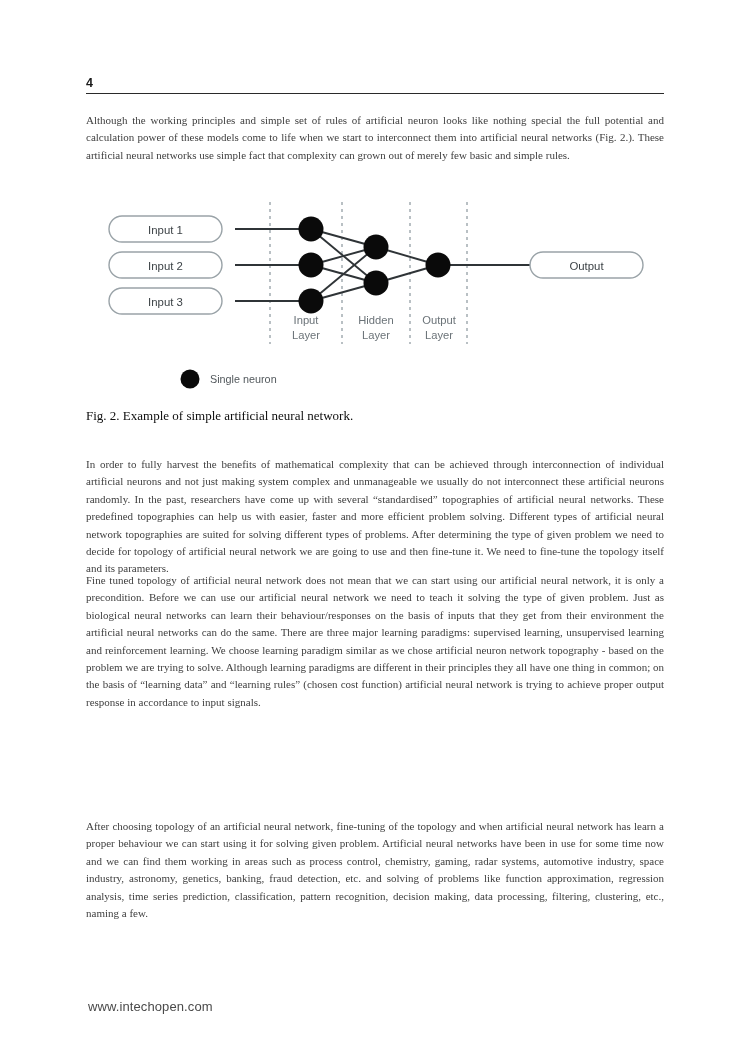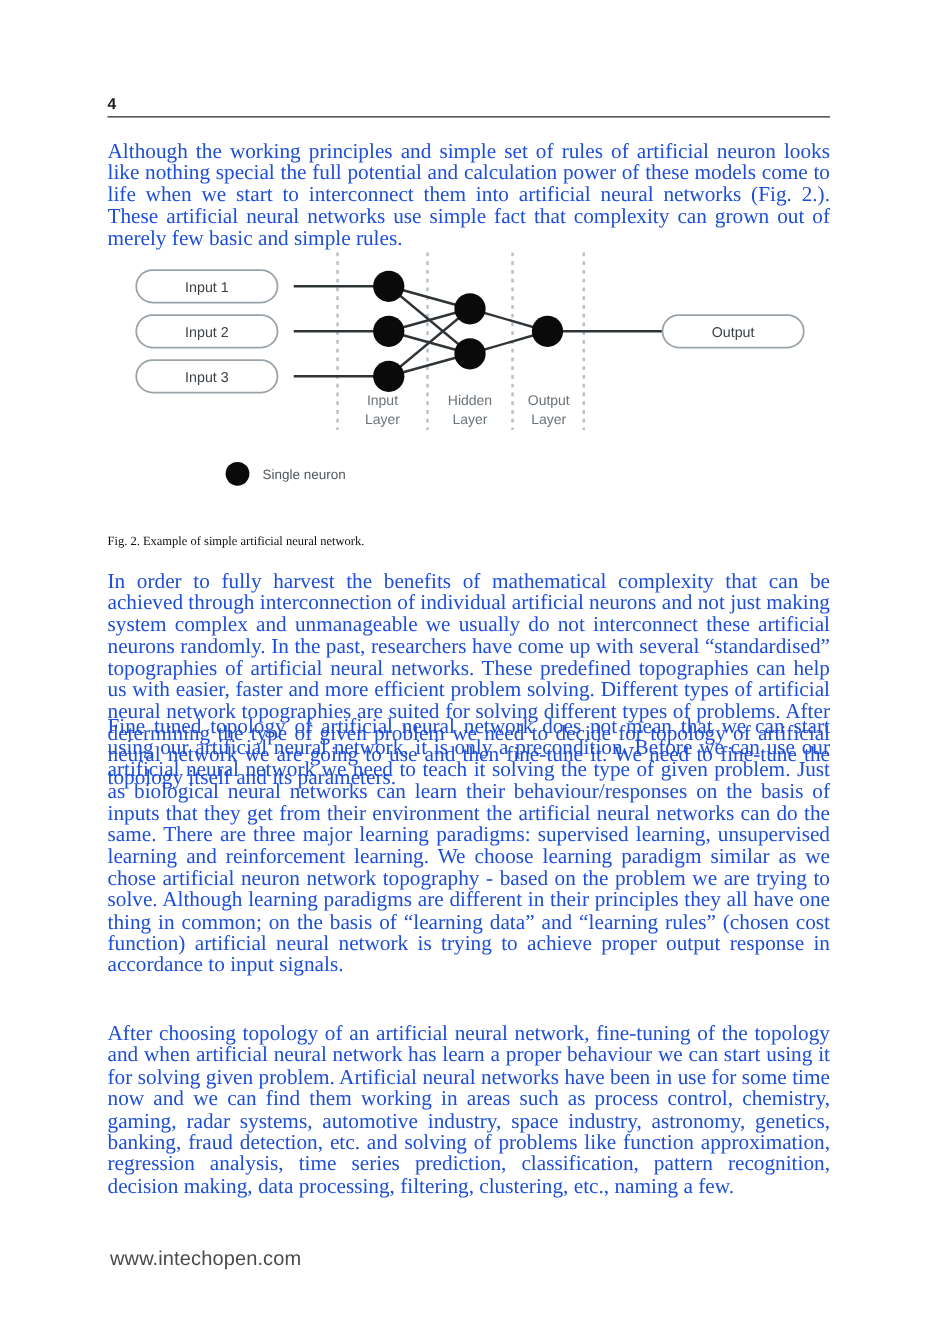--- a/index.html
+++ b/index.html
@@ -51,57 +51,57 @@
     color: #1a1a1a;
     letter-spacing: -0.05px;
     white-space: nowrap;
   }
 
   
   .body-block {
     position: absolute;
     left: 86px;
     width: 578px;
-    font-size: 17px;
+    font-size: 11px;
     line-height: 17.4px;
     text-align: justify;
     text-justify: inter-word;
-    color: #1d4ed8;
+    color: #404040;
     hyphens: none;
   }
   .body-block p { margin: 0; }
 
   
   .figure-wrap {
     position: absolute;
     left: 86px;
     top: 195px;
     width: 578px;
     height: 200px;
   }
   .figure-svg { display: block; }
 
   .fig-caption {
     position: absolute;
     left: 86px;
-    top: 425px;
-    width: 578px;
-    font-size: 10px;
+    top: 407px;
+    width: 578px;
+    font-size: 13px;
     line-height: 17.4px;
     color: #0d0d0d;
     text-align: left;
   }
 
   
   .footer {
     position: absolute;
     left: 88px;
     top: 999px;
     font-family: "Liberation Sans", sans-serif;
-    font-size: 16px;
+    font-size: 13px;
     color: #4a4a4a;
     letter-spacing: 0.1px;
   }
 
   
   text.node-label {
     font-family: "Liberation Sans", sans-serif;
     font-size: 11.4px;
     fill: #3d4347;
   }

